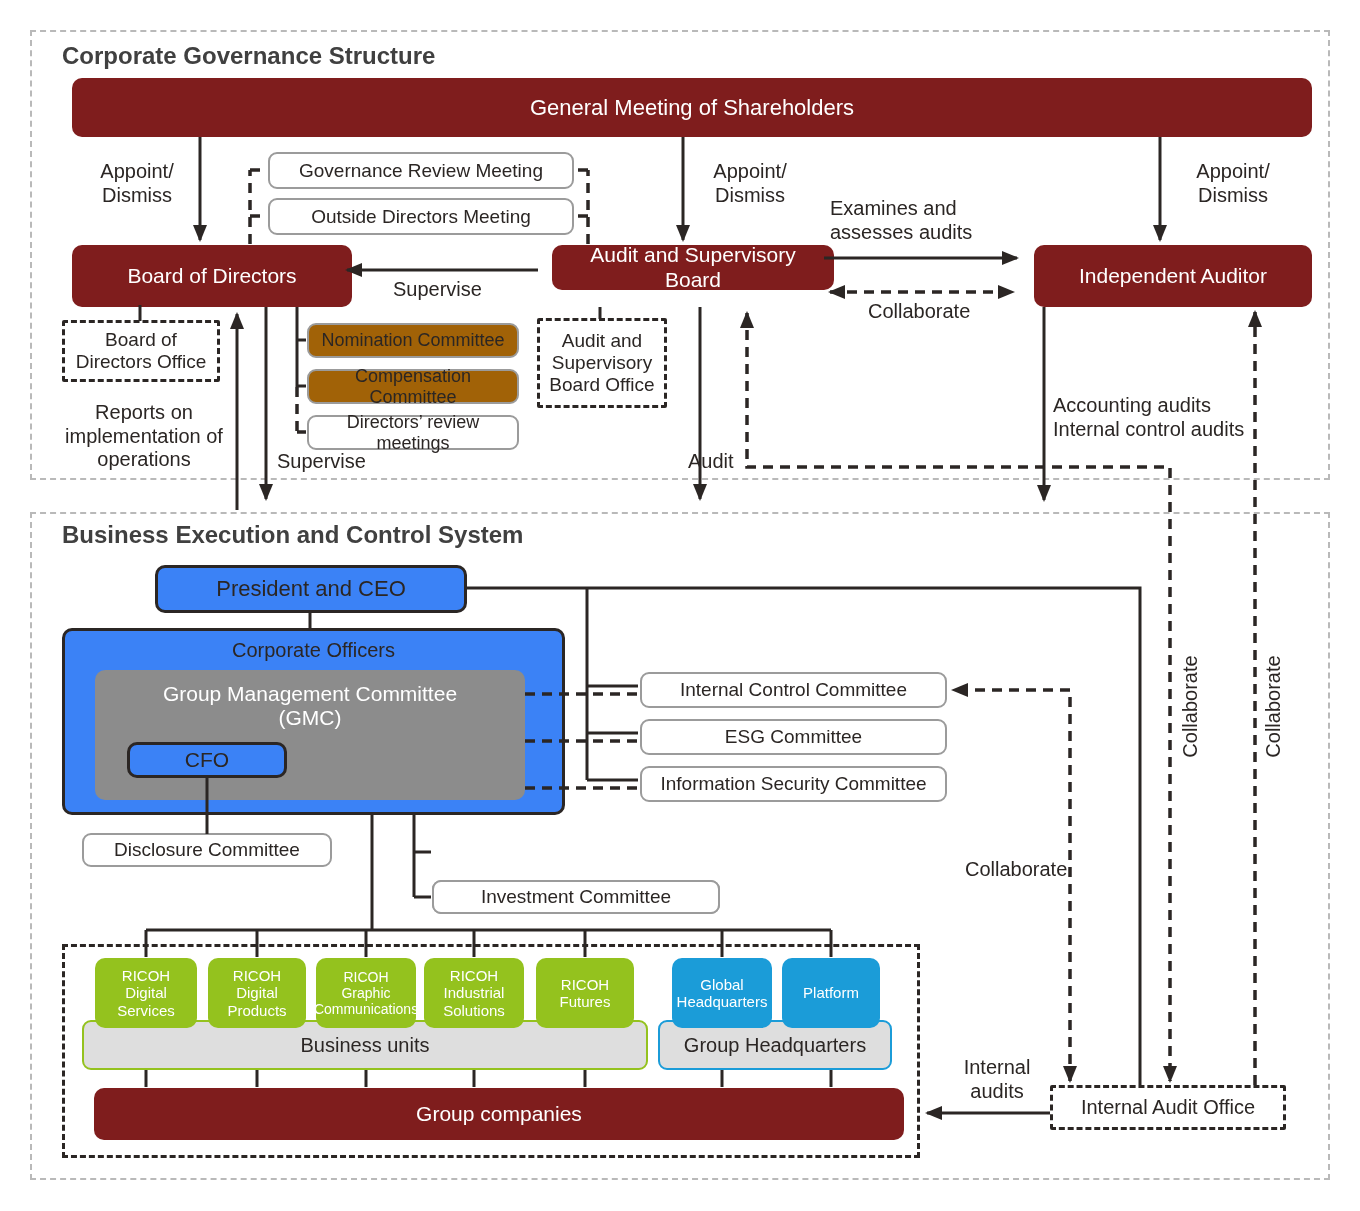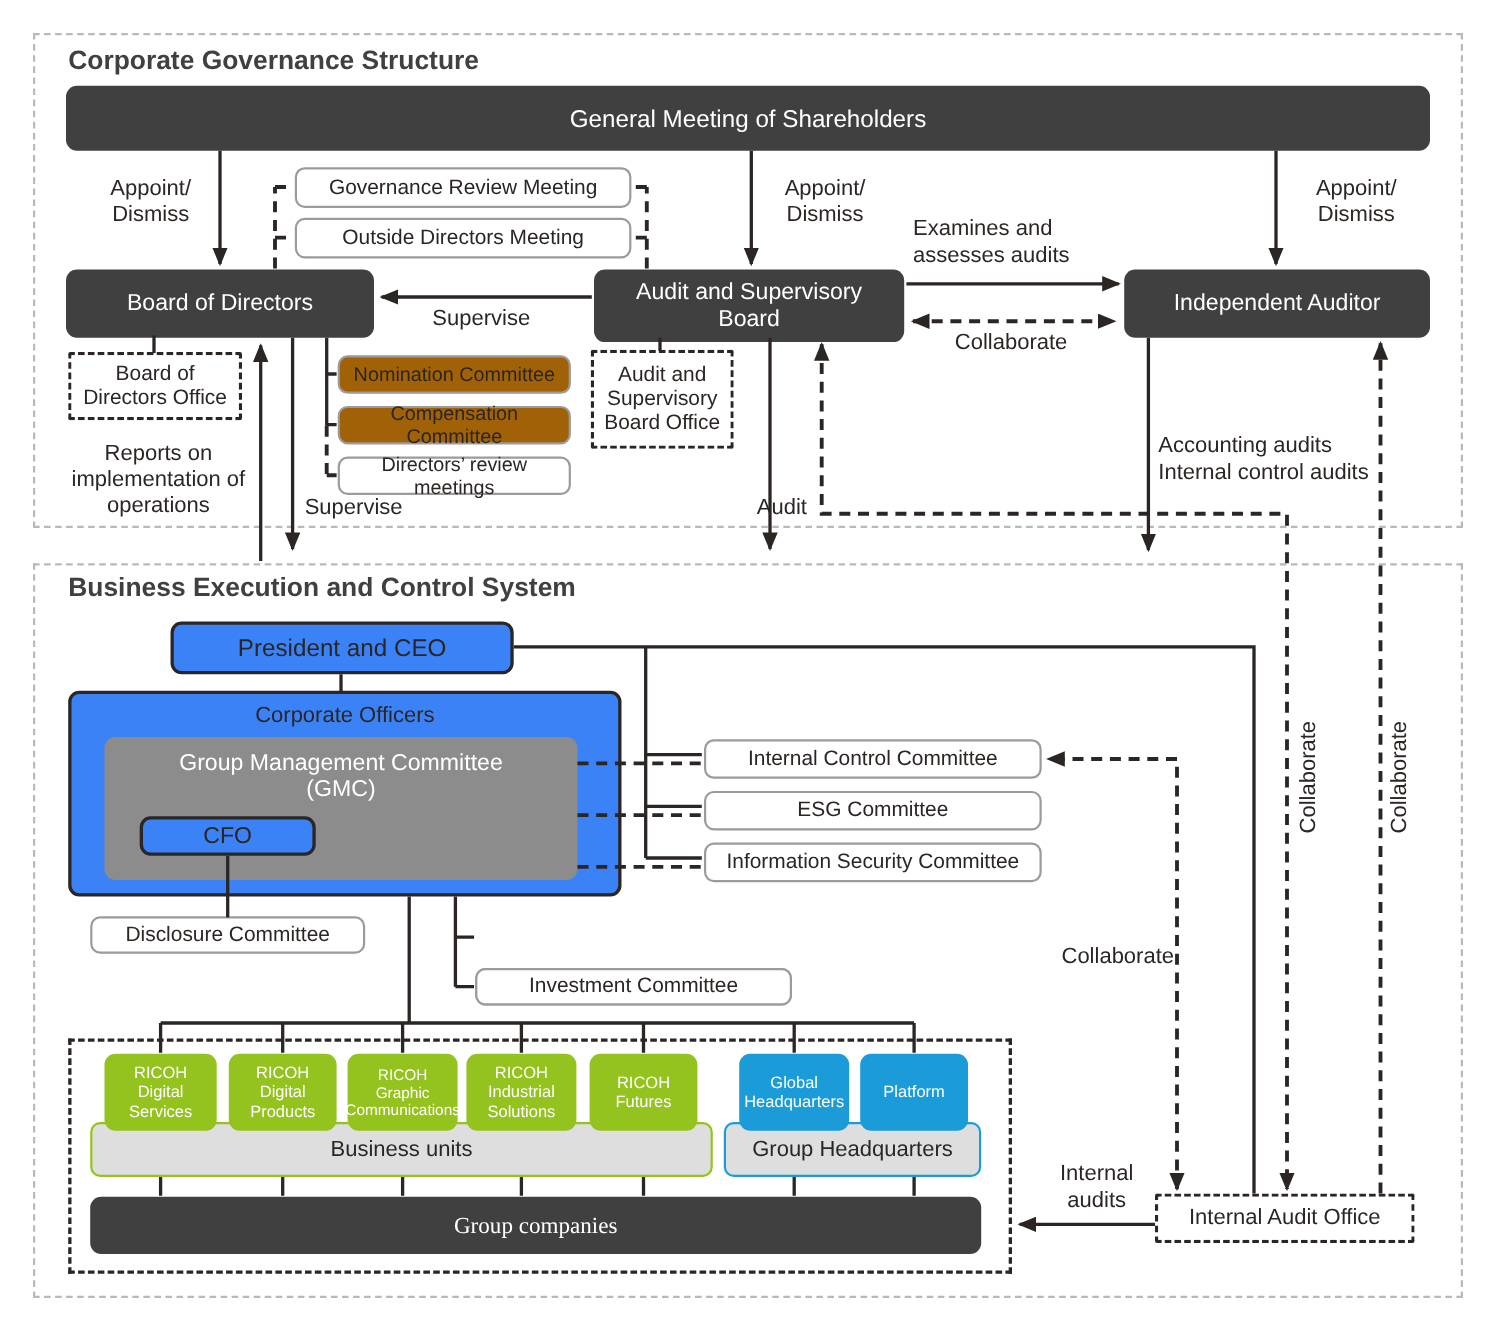--- a/index.html
+++ b/index.html
@@ -1,20 +1,20 @@
 <!DOCTYPE html>
 <html><head>
 <meta charset="utf-8">
 <style>
   html,body{margin:0;padding:0;background:#ffffff;}
   #stage{position:relative;width:1360px;height:1211px;background:#fff;
          font-family:"Liberation Sans",sans-serif;color:#2b2624;overflow:hidden;}
   .box{position:absolute;box-sizing:border-box;display:flex;align-items:center;
        justify-content:center;text-align:center;white-space:pre-line;line-height:1.15;}
-  .graybar{background:#404040;color:#ffffff;border-radius:10px;}
+  .graybar{background:#7f1d1d;color:#ffffff;border-radius:10px;margin-left:12px;}
   .darkgray{background:#8c8c8c;color:#ffffff;border-radius:10px;}
   .whitebox{background:#ffffff;border:2.5px solid #9b9b9b;border-radius:9px;}
   .blackbox{background:#3b82f6;border:3.5px solid #2b2624;border-radius:10px;}
   .dashbox{background:#ffffff;border:3px dashed #2b2624;border-radius:2px;}
   .pinkbox{background:#a16207;border:2.5px solid #9b9b9b;border-radius:9px;}
   .greenbox{background:#94c21e;color:#fff;border-radius:10px;}
   .bluebox{background:#1b9cd8;color:#fff;border-radius:10px;}
   .barlight{background:#dedede;border-radius:9px;}
   .lbl{position:absolute;white-space:pre-line;line-height:1.18;color:#2b2624;}
   .ctr{text-align:center;}
@@ -32,21 +32,21 @@
 <div id="stage">
 
   <div class="sect" style="left:30px;top:30px;width:1300px;height:450px;"></div>
   <div class="sect" style="left:30px;top:512px;width:1300px;height:668px;"></div>
 
   <div class="title" style="left:62px;top:42px;">Corporate Governance Structure</div>
   <div class="title" style="left:62px;top:521px;">Business Execution and Control System</div>
 
   <div class="box graybar" style="left:60px;top:78px;width:1240px;height:59px;font-size:22px;">General Meeting of Shareholders</div>
   <div class="box graybar" style="left:60px;top:245px;width:280px;height:62px;font-size:21px;">Board of Directors</div>
-  <div class="box graybar" style="left:540px;top:245px;width:282px;height:66px;font-size:21px;">Audit and Supervisory
+  <div class="box graybar" style="left:540px;top:245px;width:282px;height:45px;font-size:21px;">Audit and Supervisory
 Board</div>
   <div class="box graybar" style="left:1022px;top:245px;width:278px;height:62px;font-size:21px;">Independent Auditor</div>
 
   <div class="box whitebox" style="left:268px;top:152px;width:306px;height:37px;font-size:19px;">Governance Review Meeting</div>
   <div class="box whitebox" style="left:268px;top:198px;width:306px;height:37px;font-size:19px;">Outside Directors Meeting</div>
 
   <div class="box dashbox" style="left:62px;top:320px;width:158px;height:62px;font-size:19px;">Board of
 Directors Office</div>
   <div class="box pinkbox" style="left:307px;top:323px;width:212px;height:35px;font-size:18px;">Nomination Committee</div>
   <div class="box pinkbox" style="left:307px;top:369px;width:212px;height:35px;font-size:18px;">Compensation Committee</div>
@@ -102,21 +102,21 @@
 Communications</div>
   <div class="box greenbox" style="left:424px;top:958px;width:100px;height:70px;font-size:15px;">RICOH
 Industrial
 Solutions</div>
   <div class="box greenbox" style="left:536px;top:958px;width:98px;height:70px;font-size:15px;">RICOH
 Futures</div>
   <div class="box bluebox" style="left:672px;top:958px;width:100px;height:70px;font-size:15px;">Global
 Headquarters</div>
   <div class="box bluebox" style="left:782px;top:958px;width:98px;height:70px;font-size:15px;">Platform</div>
 
-  <div class="box graybar" style="left:82px;top:1088px;width:810px;height:52px;font-size:21px;font-family:Liberation Serif, serif;">Group companies</div>
+  <div class="box graybar" style="left:82px;top:1088px;width:810px;height:52px;font-size:21px;">Group companies</div>
 
   <div class="box dashbox" style="left:1050px;top:1085px;width:236px;height:45px;font-size:20px;">Internal Audit Office</div>
 
   <div class="lbl ctr" style="left:952px;top:1056px;width:90px;font-size:20px;text-align:center;">Internal
 audits</div>
   <div class="lbl" style="left:965px;top:858px;font-size:20px;">Collaborate</div>
   <div class="vlabel" style="left:1125px;top:695px;width:130px;font-size:20px;">Collaborate</div>
   <div class="vlabel" style="left:1208px;top:695px;width:130px;font-size:20px;">Collaborate</div>
 
   <svg class="connectors" width="1360" height="1211" viewBox="0 0 1360 1211">

